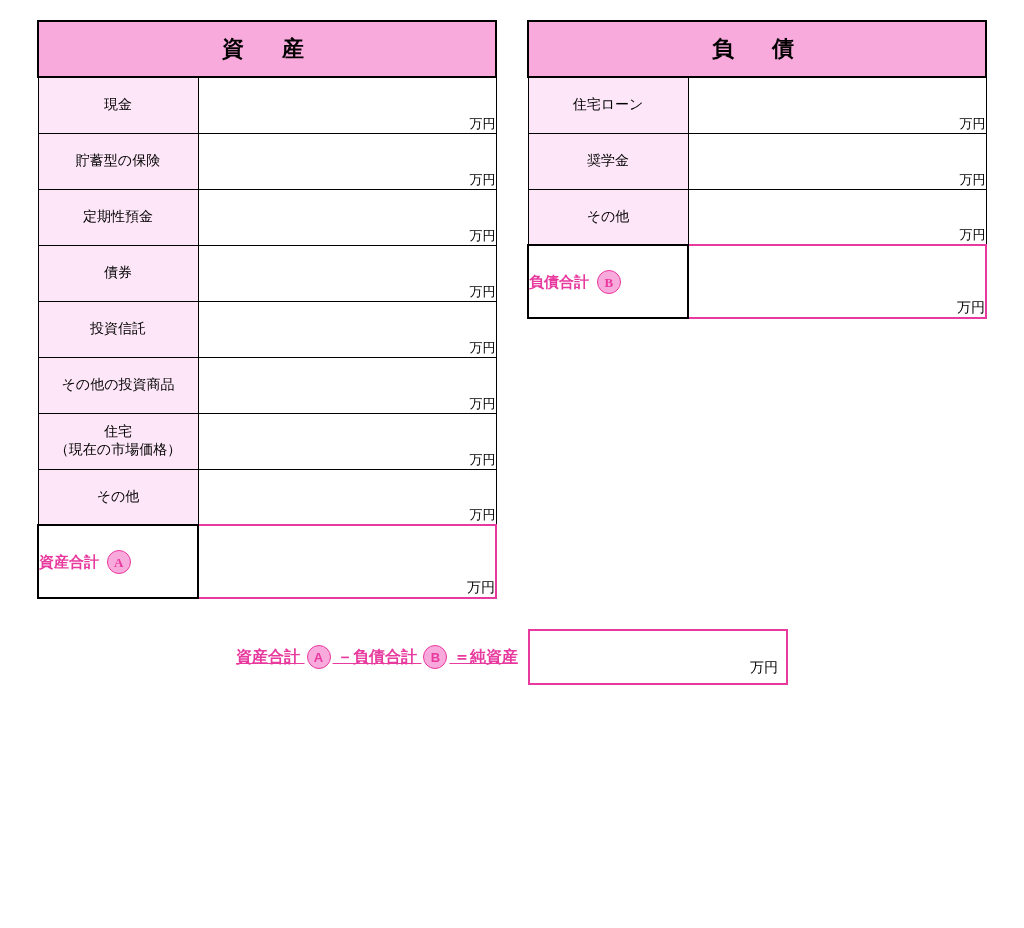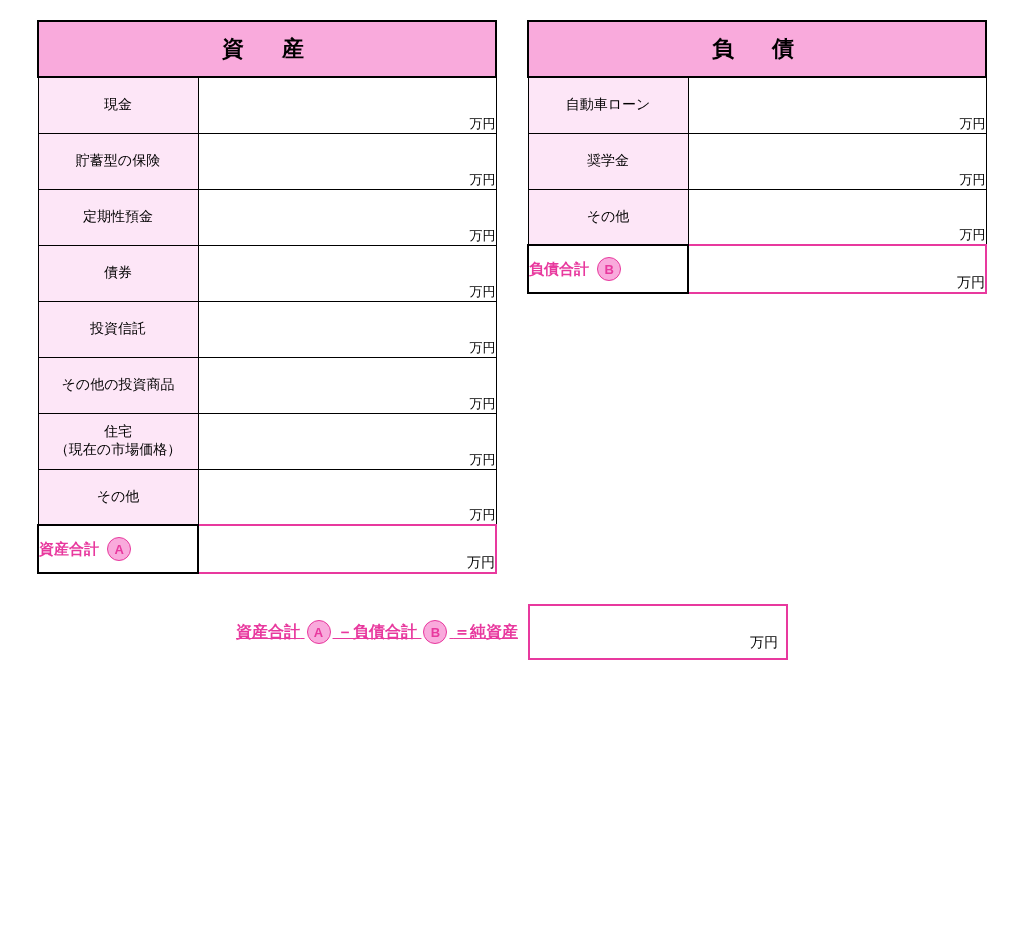--- a/index.html
+++ b/index.html
@@ -29,20 +29,21 @@
       font-size: 22px;
       font-weight: bold;
       letter-spacing: 8px;
       padding: 12px 0;
       border: 2px solid #000;
     }
     .section-table td {
       border: 1.5px solid #000;
       padding: 0;
       height: 56px;
+      font-family: Liberation Serif, serif;
     }
     .label-cell {
       background: #fde6f7;
       text-align: center;
       width: 160px;
       font-size: 14px;
       padding: 8px 6px;
       vertical-align: middle;
     }
     .value-cell {
@@ -52,21 +53,21 @@
       vertical-align: bottom;
       padding-bottom: 6px;
       font-size: 14px;
       position: relative;
     }
     .value-cell .unit {
       font-size: 13px;
     }
     .total-row td {
       border: 2.5px solid #000;
-      height: 48px;
+      height: 73px;
     }
     .total-label-cell {
       background: #fff;
       text-align: left;
       padding-left: 10px;
       vertical-align: middle;
       font-size: 15px;
       font-weight: bold;
       color: #e8399e;
     }
@@ -192,22 +193,22 @@
     </tfoot>
   </table>
 
   <table class="section-table">
     <thead>
       <tr>
         <th colspan="2">負　債</th>
       </tr>
     </thead>
     <tbody id="liabilities-body">
-        <tr>
-      <td class="label-cell">自動車ローン</td>
+    <tr>
+      <td class="label-cell">住宅ローン</td>
       <td class="value-cell"><span class="unit">万円</span></td>
     </tr>
         <tr>
       <td class="label-cell">奨学金</td>
       <td class="value-cell"><span class="unit">万円</span></td>
     </tr>
         <tr>
       <td class="label-cell">その他</td>
       <td class="value-cell"><span class="unit">万円</span></td>
     </tr>

